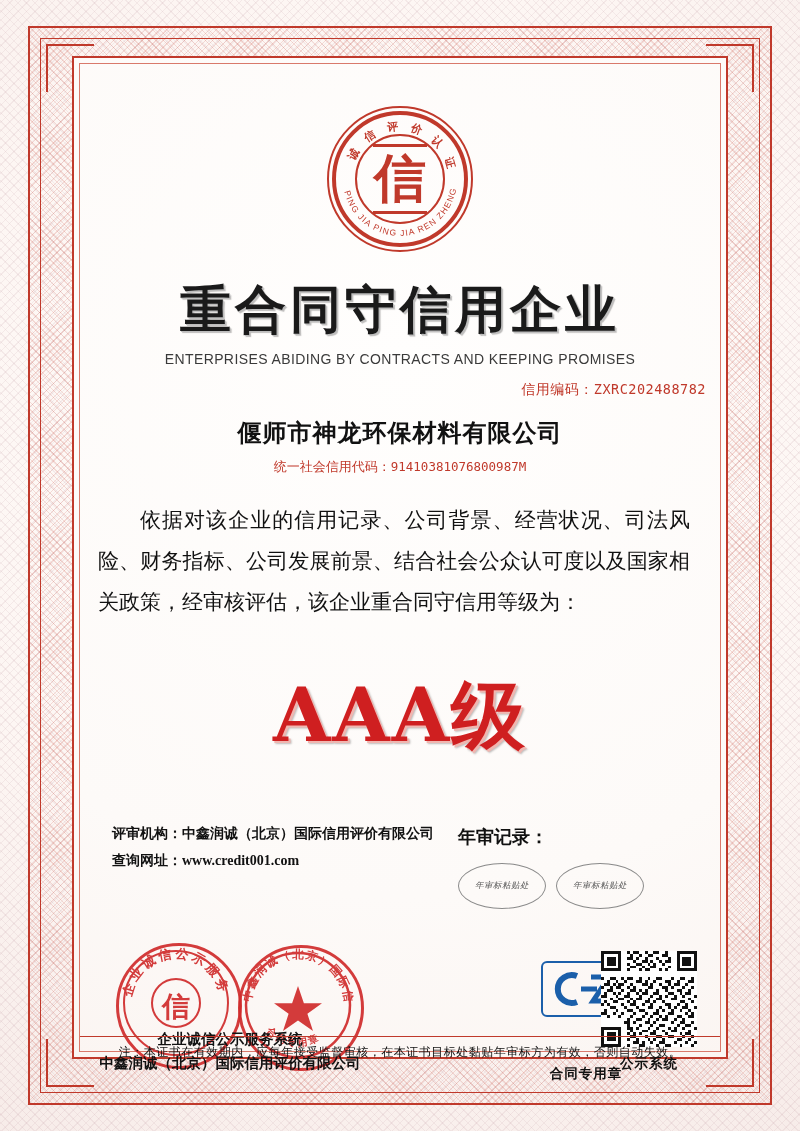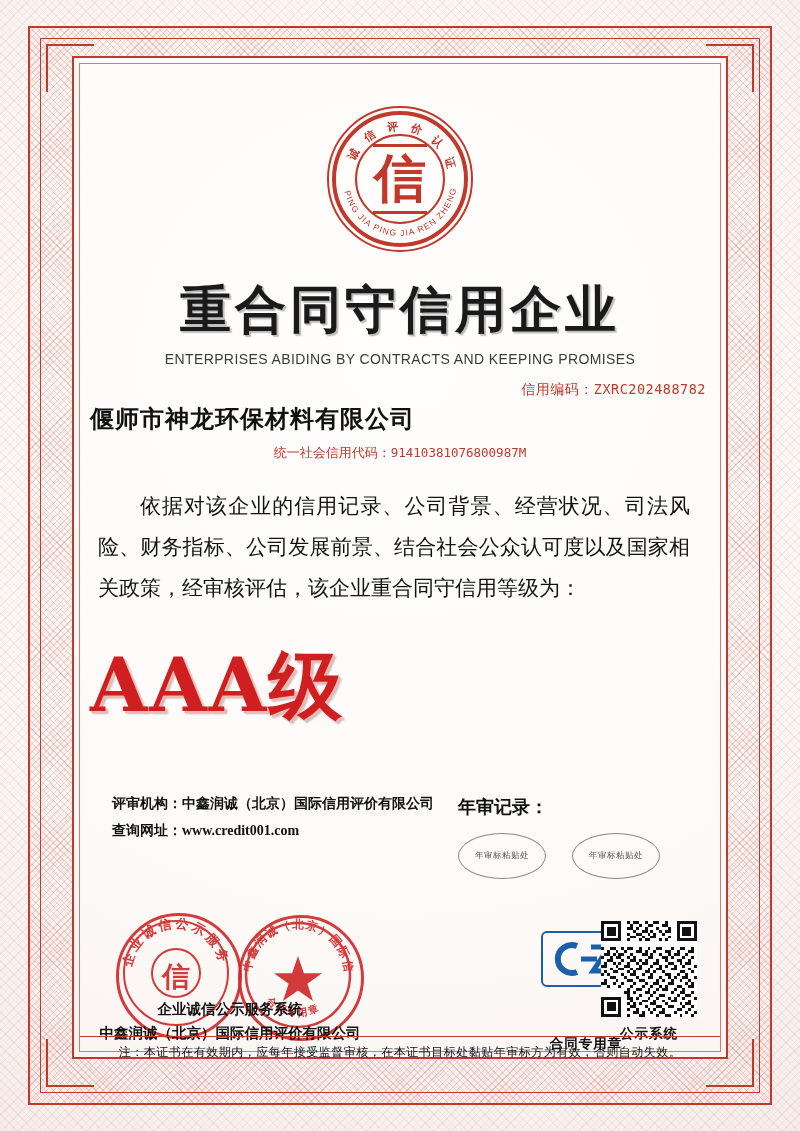--- a/index.html
+++ b/index.html
@@ -81,25 +81,26 @@
     color:#c0392b;
     font-size:14px;
     font-family:"Liberation Sans", sans-serif;
     margin-top:14px;
     padding-right:4px;
     letter-spacing:.5px;
   }
   .credit-no .num{font-family:"DejaVu Sans Mono", monospace;font-size:13.5px;}
 
   .company{
+    text-align:center;
     font-family:"DejaVu Sans", sans-serif;
     font-weight:bold;
     font-size:24px;
     color:#111;
-    margin-top:4px;
+    margin-top:18px;
     letter-spacing:1px;
   }
   .uscc{
     text-align:center;
     color:#c0392b;
     font-size:13px;
     margin-top:9px;
     font-family:"Liberation Sans", sans-serif;
   }
   .uscc .code{font-family:"DejaVu Sans Mono", monospace;font-size:12.5px;}
@@ -108,21 +109,22 @@
     margin:26px 20px 0 8px;
     font-size:21px;
     line-height:1.95;
     color:#111;
     text-align:justify;
     text-indent:2em;
     font-family:Liberation Mono, monospace;
   }
 
   .grade{
-    margin-top:26px;
+    text-align:center;
+    margin-top:42px;
     color:#cf1f20;
     font-weight:bold;
     font-size:74px;
     letter-spacing:2px;
     font-family:"DejaVu Serif", serif;
     text-shadow:2px 2px 0 #f0b6b0, 3px 3px 2px rgba(0,0,0,.25);
   }
 
   
   .info-row{
@@ -141,21 +143,21 @@
   .info-line .lbl{font-weight:bold;}
   .info-line .val{font-weight:bold;}
   .info-line.url .val{font-family:"Liberation Serif", serif;font-weight:bold;}
 
   .info-right{flex:1;padding-left:16px;}
   .annual-title{
     font-size:18px;font-weight:bold;color:#111;
     font-family:"DejaVu Sans", sans-serif;
     margin-bottom:14px;
   }
-  .stamp-slots{display:flex;gap:26px;}
+  .stamp-slots{display:flex;gap:10px;font-style:italic;}
   .slot{
     width:86px;height:44px;border:1px solid #8a8a8a;border-radius:50%;
     display:flex;align-items:center;justify-content:center;
     font-size:8.5px;color:#555;font-family:"DejaVu Sans", sans-serif;
     letter-spacing:.5px;
   }
 
   
   .seal-row{
     position:relative;

